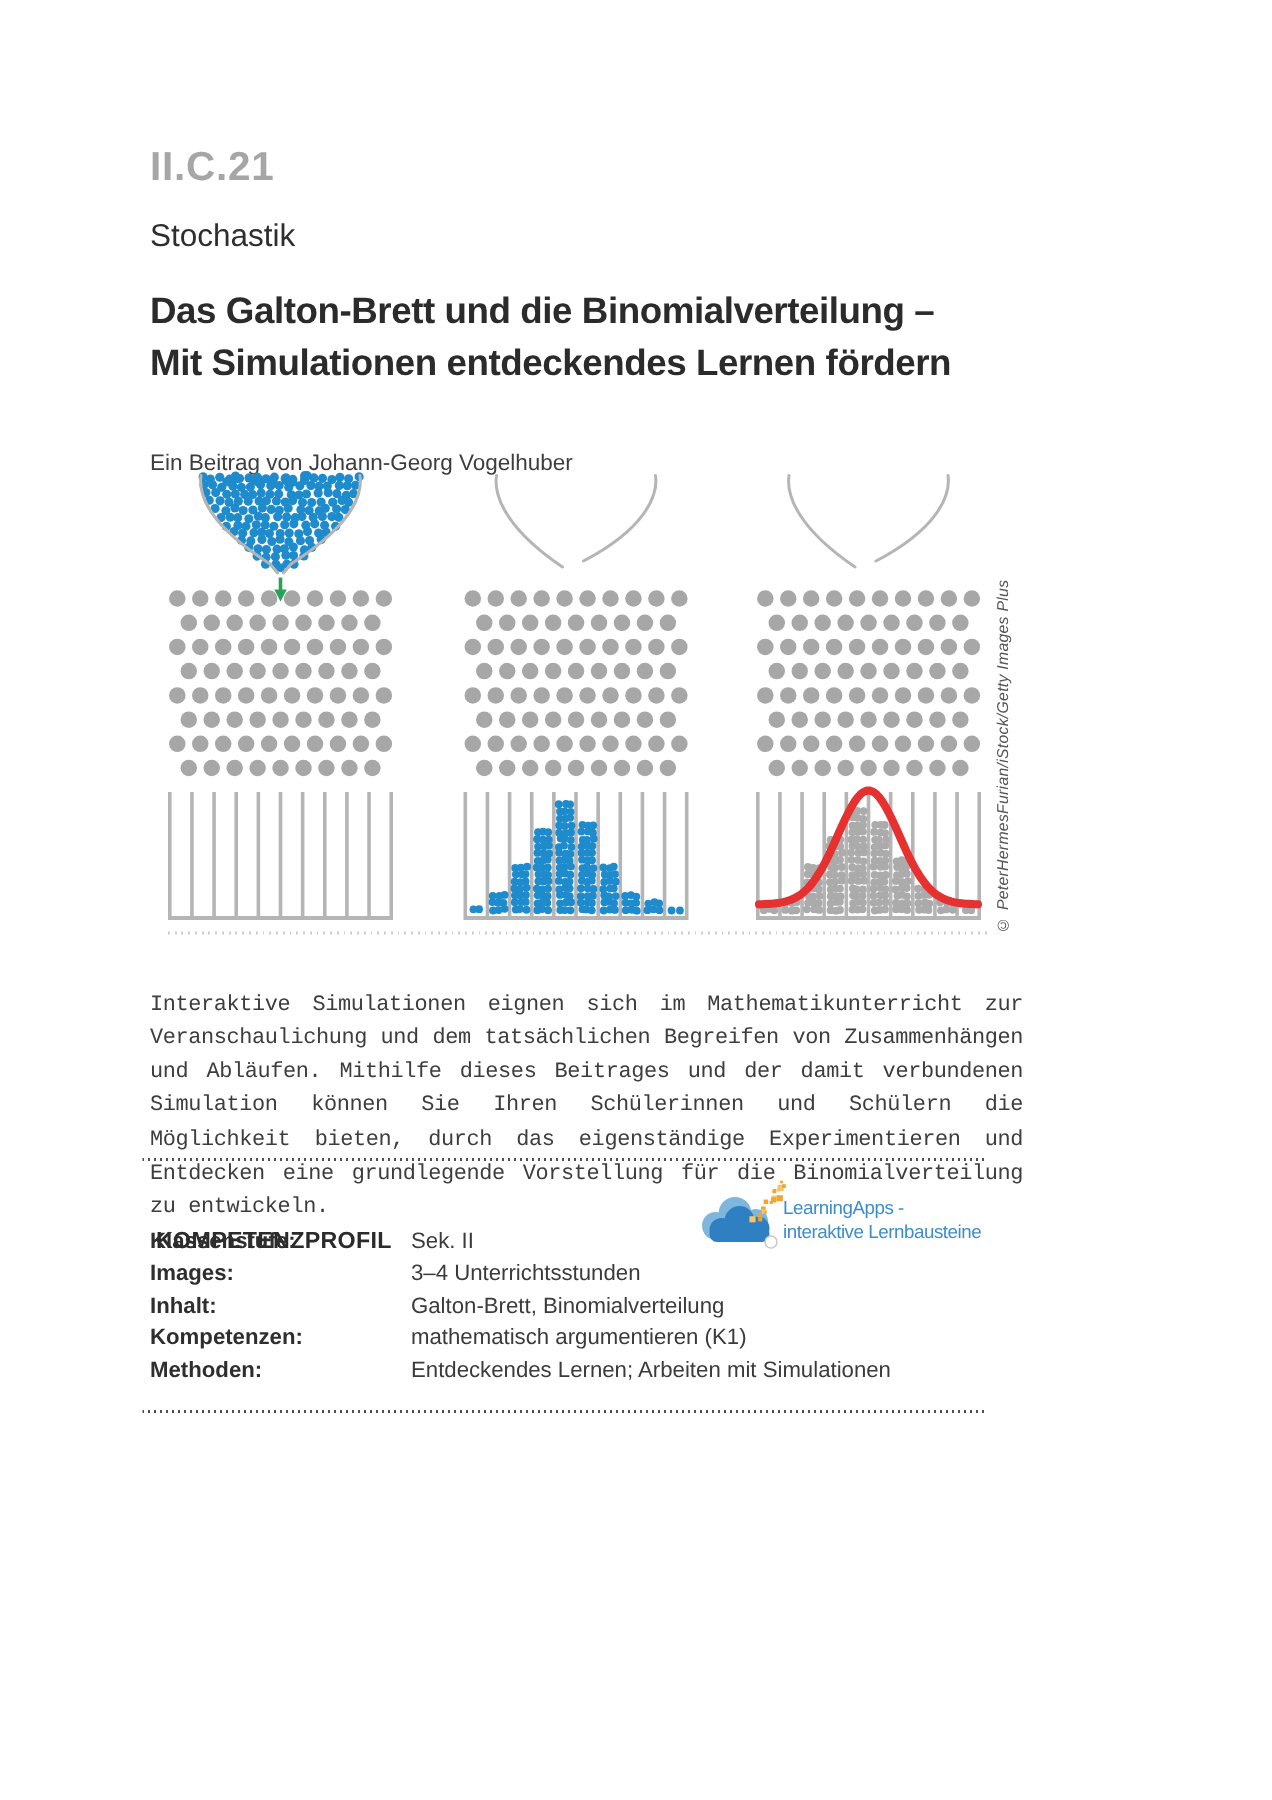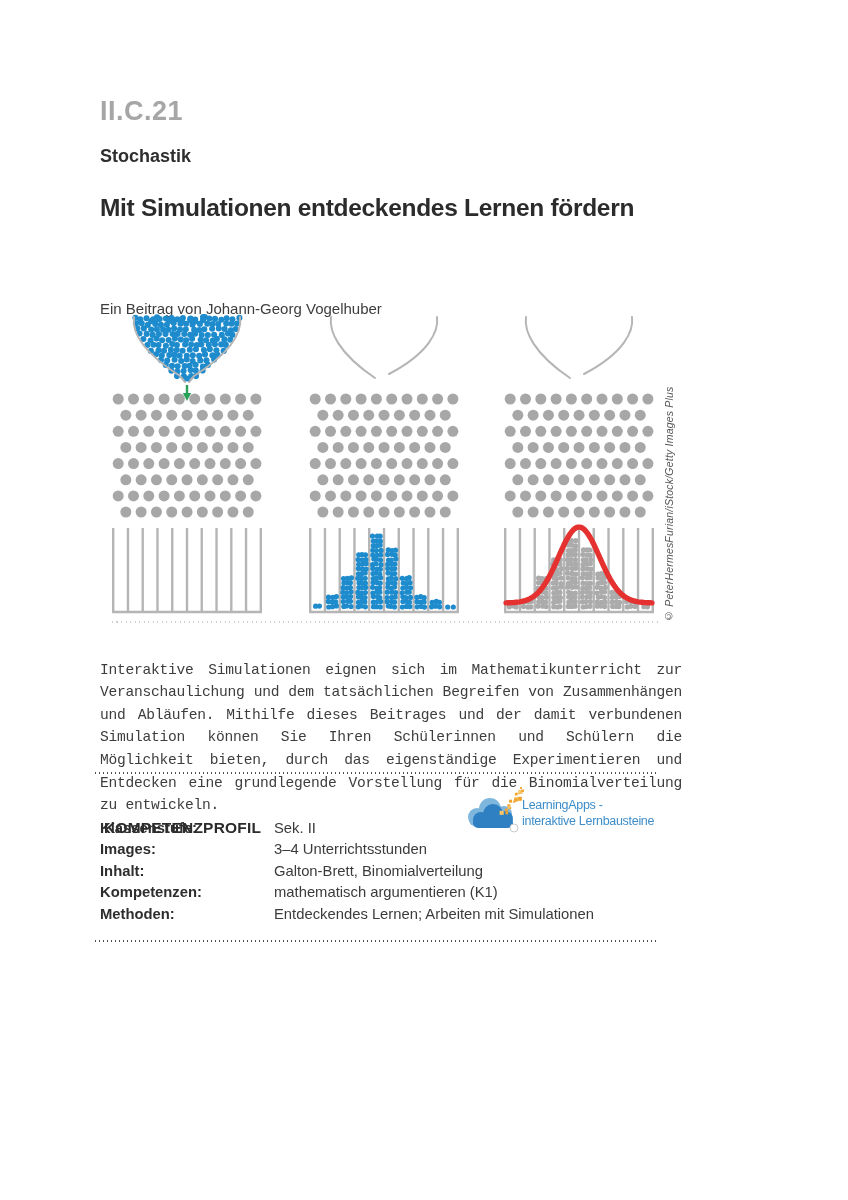--- a/index.html
+++ b/index.html
@@ -1,20 +1,20 @@
 <!DOCTYPE html>
 <html lang="de"><head>
 <meta charset="utf-8">
 <style>
   html,body{margin:0;padding:0;}
   body{background:#ffffff;font-family:"Liberation Sans",sans-serif;}
   .page{position:relative;width:764px;height:1200px;background:#fff;overflow:hidden;}
 
   .code{position:absolute;left:100px;top:96px;font-size:27px;font-weight:bold;color:#a6a6a6;letter-spacing:.5px;}
-  .subject{position:absolute;left:100px;top:146px;font-size:18px;font-weight:bold;color:#2e2e2e;}
+  .subject{position:absolute;left:100px;top:146px;font-size:21px;font-weight:normal;color:#2e2e2e;}
   .title{position:absolute;left:100px;top:190px;font-size:24.5px;line-height:35px;font-weight:bold;color:#2b2b2b;letter-spacing:-0.3px;width:600px;}
   .byline{position:absolute;left:100px;top:300px;font-size:15px;color:#3d3d3d;}
 
   .board{position:absolute;top:315px;width:150px;height:300px;}
   .board svg{display:block;overflow:visible;}
   #board1{left:112px;} #board2{left:309px;} #board3{left:504px;}
 
   .credit{position:absolute;left:661px;top:390px;height:232px;width:16px;
     writing-mode:vertical-rl;transform:rotate(180deg);
     font-size:10.5px;font-style:italic;color:#565656;letter-spacing:.2px;white-space:nowrap;
@@ -39,20 +39,21 @@
   .logo text{font-family:"Liberation Sans",sans-serif;font-size:12.5px;letter-spacing:-0.3px;}
 </style>
 </head>
 <body>
 
 <div class="page">
 
   <div class="code">II.C.21</div>
   <div class="subject">Stochastik</div>
   <div class="title">
+    <div>Das Galton-Brett und die Binomialverteilung –</div>
     <div>Mit Simulationen entdeckendes Lernen fördern</div>
   </div>
   <div class="byline">Ein Beitrag von Johann-Georg Vogelhuber</div>
 
   <div class="board" id="board1">
       <svg viewBox="0 0 150 300" width="150" height="300">
         <circle cx="65.0" cy="61.1" r="3.05" fill="#1e8bcd"></circle>
         <circle cx="71.9" cy="61.2" r="3.05" fill="#1e8bcd"></circle>
         <circle cx="79.2" cy="61.1" r="3.05" fill="#1e8bcd"></circle>
         <circle cx="84.0" cy="61.1" r="3.05" fill="#1e8bcd"></circle>

